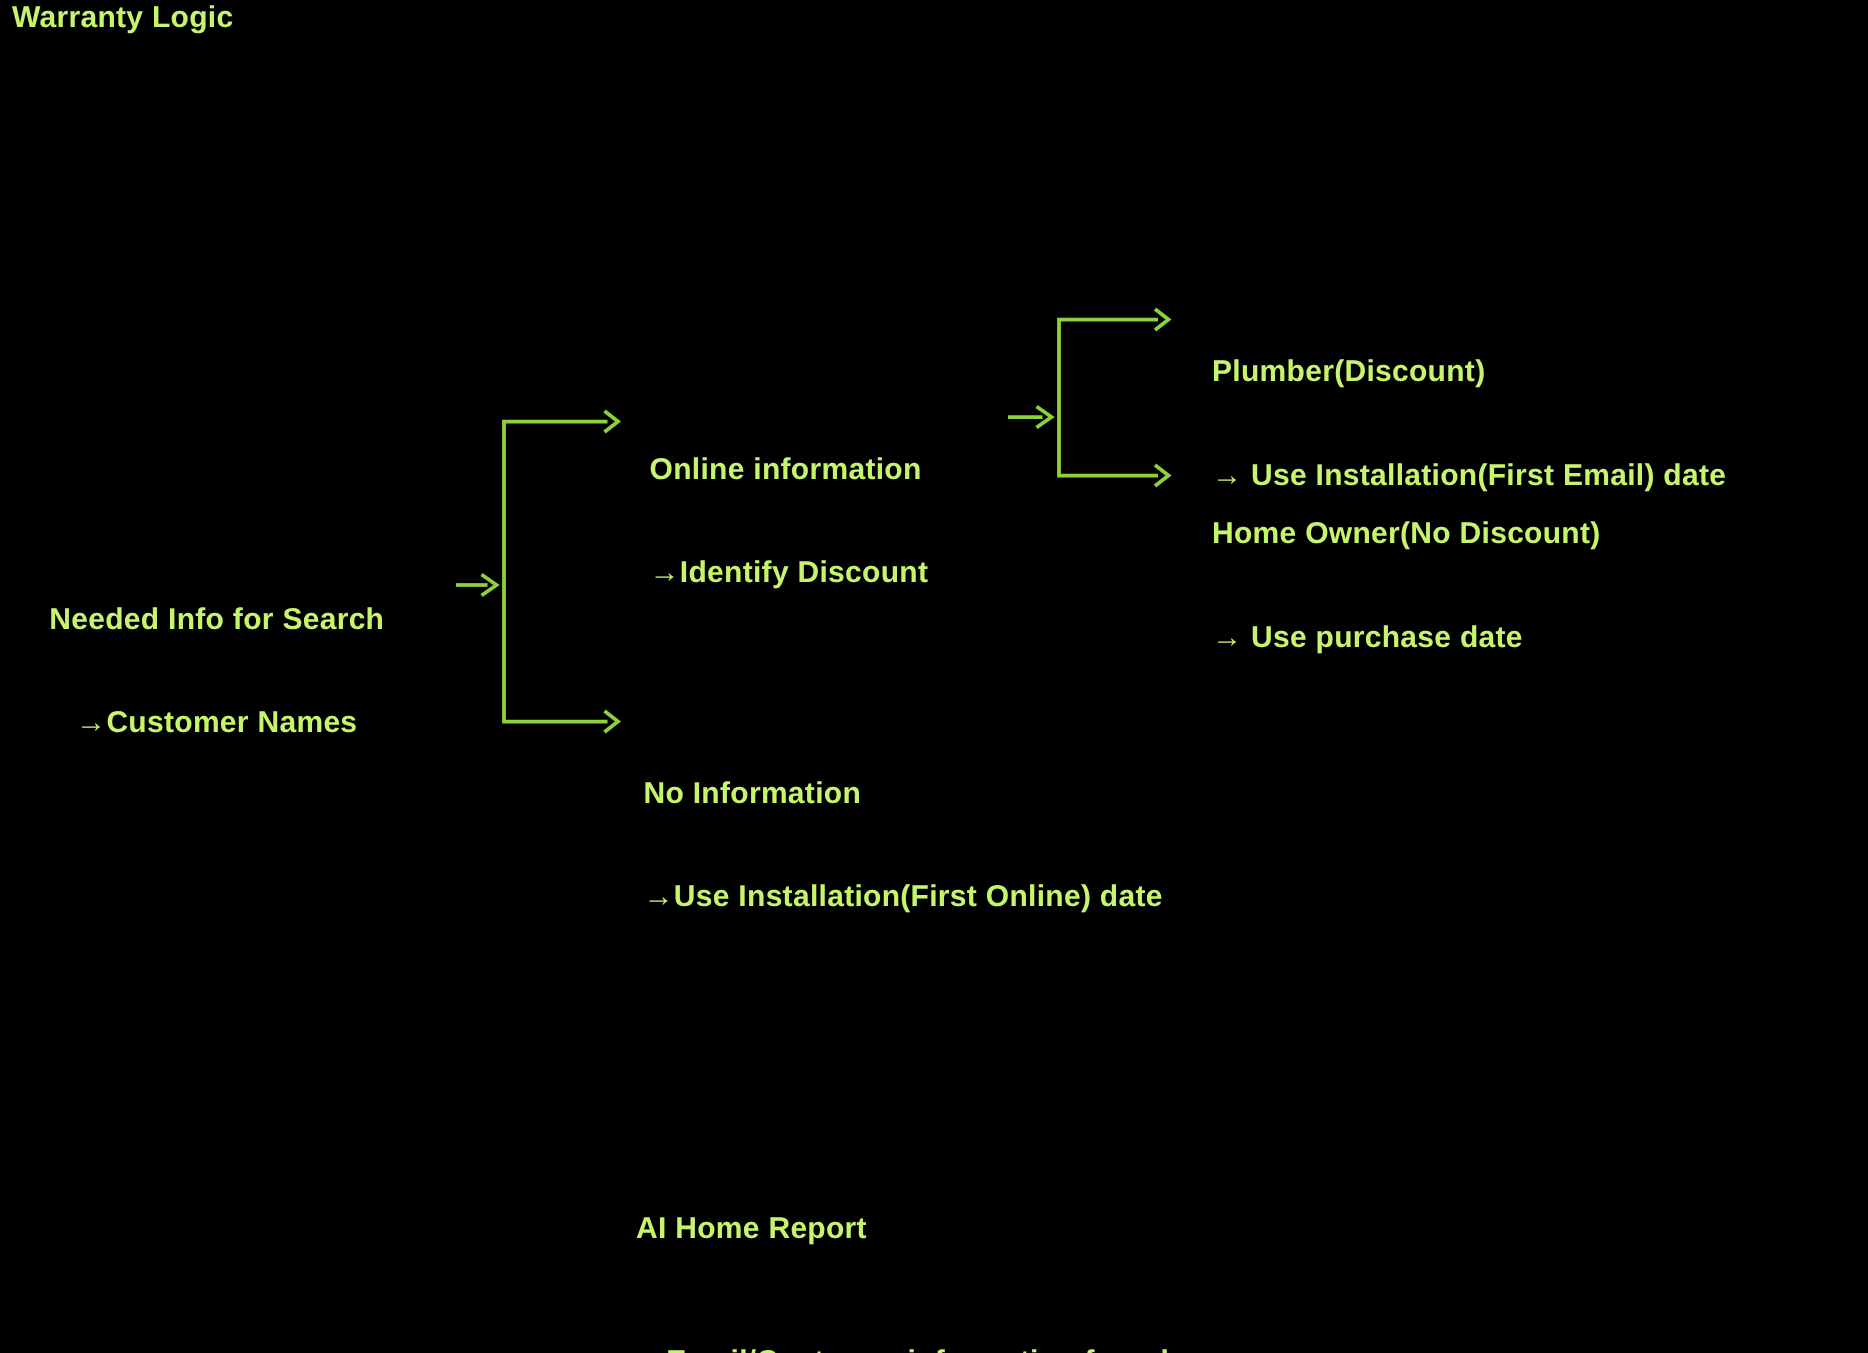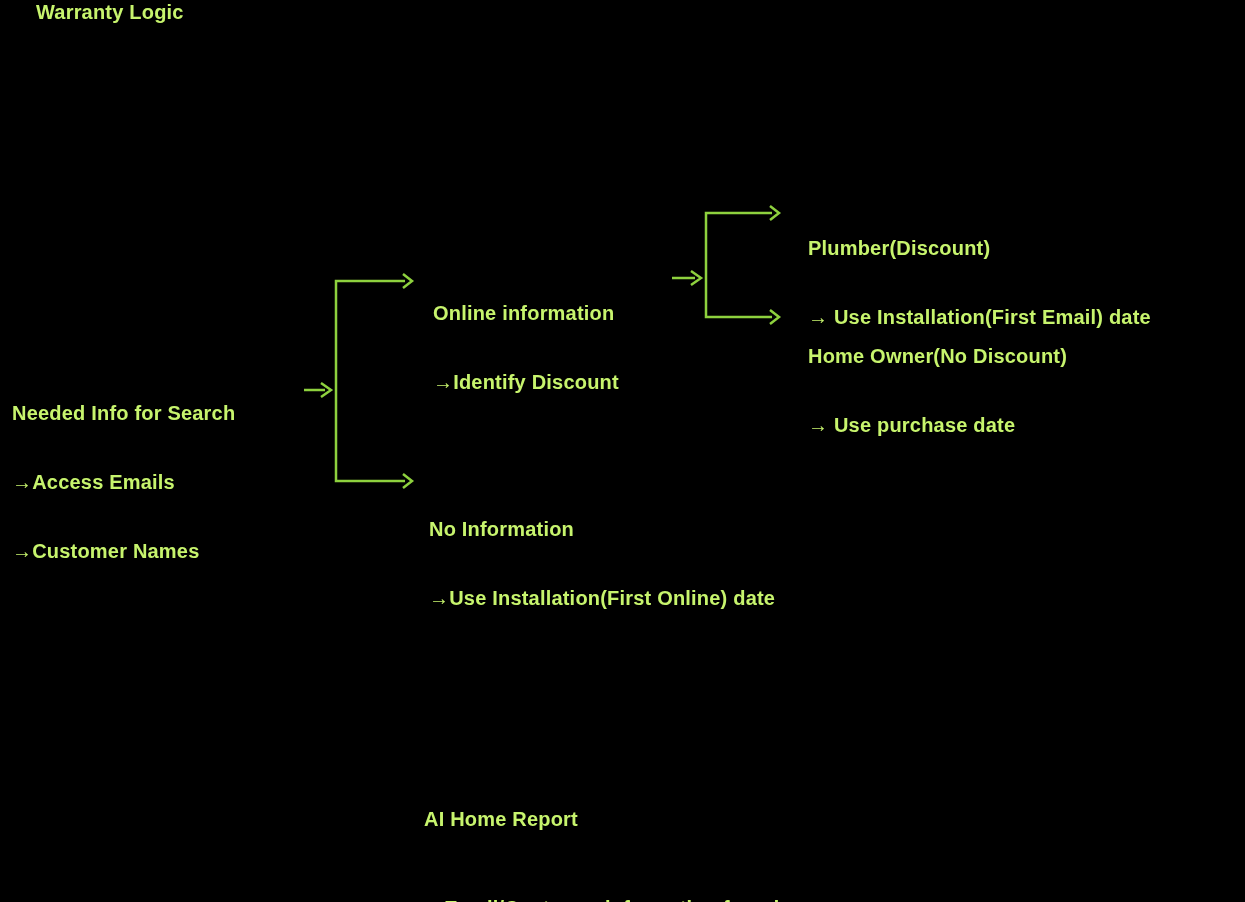--- a/index.html
+++ b/index.html
@@ -19,22 +19,22 @@
   .wires{position:absolute;left:0;top:0;}
   .wire{stroke:var(--wire);stroke-width:2.5;fill:none;}
   .node{
     position:absolute;
     color:var(--ink);
     font-size:20px;
     line-height:23px;
     letter-spacing:0.2px;
     white-space:pre;
   }
-  .title{left:8px;top:1px;margin-left:28px;}
-  .node-needed-info{left:12px;top:356px;width:289px;text-align:left;}
+  .title{left:8px;top:1px;}
+  .node-needed-info{left:0;top:356px;width:289px;text-align:center;}
   .node-found-information{left:433px;top:256px;}
   .node-plumber{left:808px;top:191px;}
   .node-home-owner{left:808px;top:299px;}
   .node-no-information{left:429px;top:472px;}
   .node-ai-parse-report{left:424px;top:746px;line-height:29.5px;}
 </style>
 </head>
 <body>
 
 <div class="canvas">
@@ -53,21 +53,20 @@
 
     <path class="wire" d="M772 213 H706 V317 H772"></path>
     <polyline class="wire" points="770,206 779,213 770,220"></polyline>
     <polyline class="wire" points="770,310 779,317 770,324"></polyline>
   </svg>
 
   <div class="node title">Warranty Logic</div>
 
   <div class="node node-needed-info">
     <div>Needed Info for Search</div>
-    <div>→Access Emails</div>
     <div>→Customer Names</div>
   </div>
 
   <div class="node node-found-information">
     <div>Online information</div>
     <div>→Identify Discount</div>
   </div>
 
   <div class="node node-plumber">
     <div>Plumber(Discount)</div>

